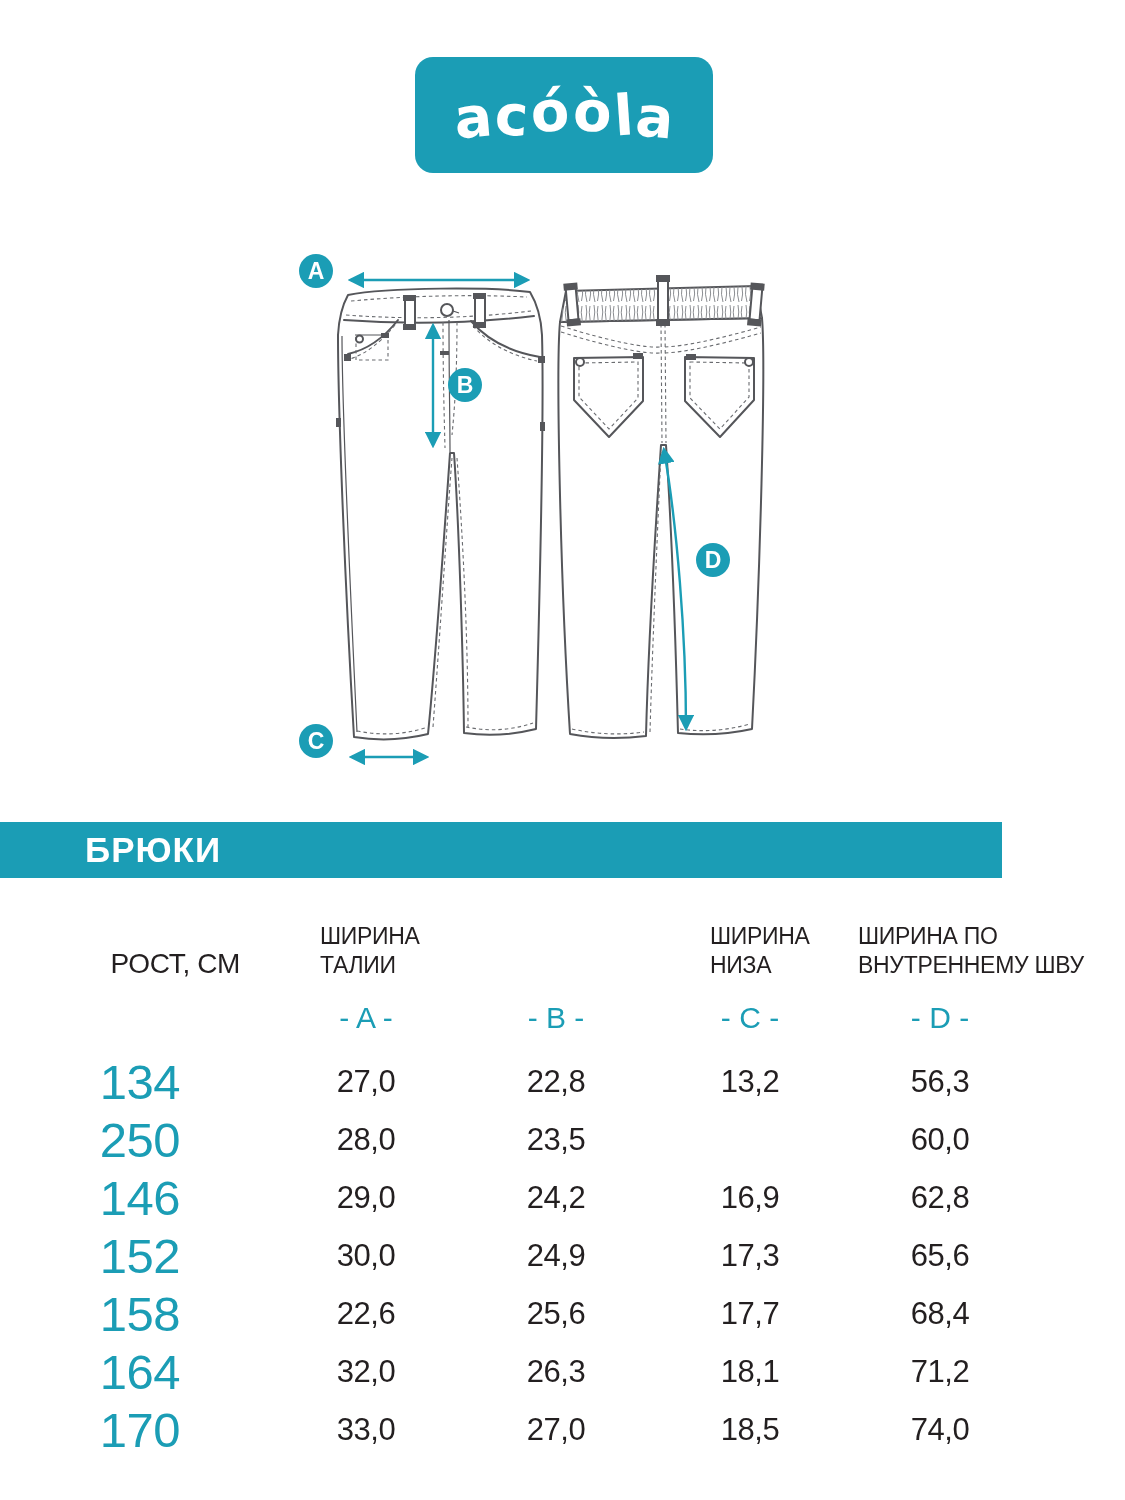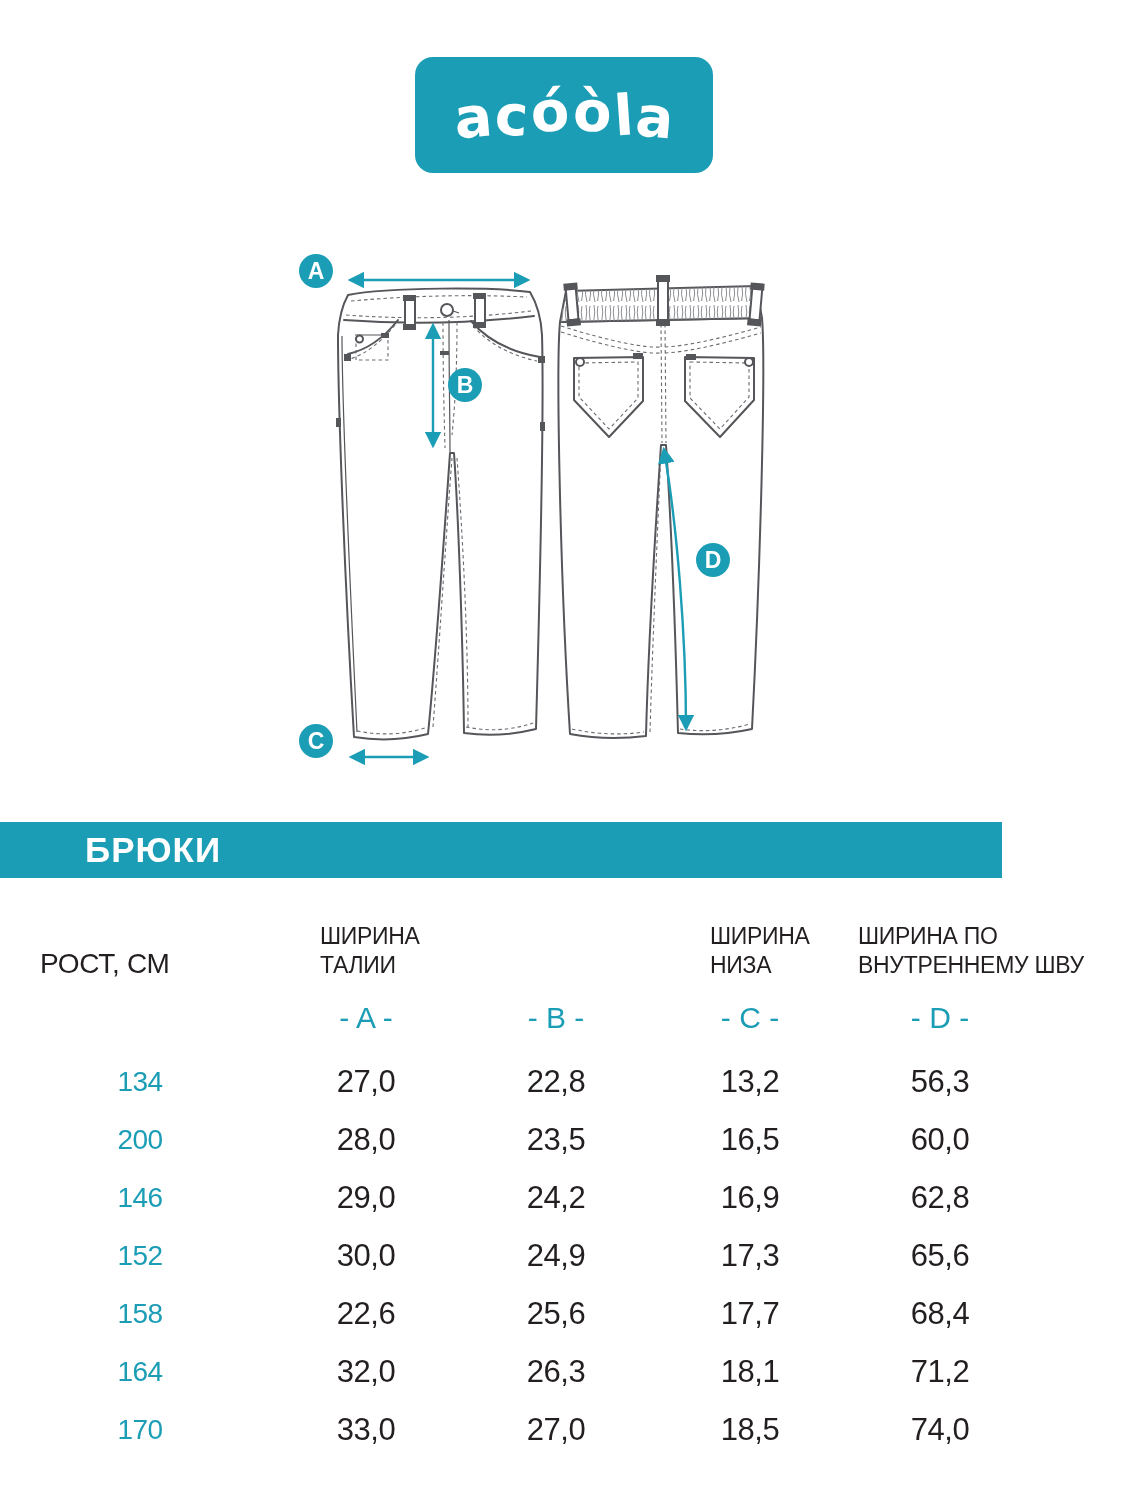--- a/index.html
+++ b/index.html
@@ -39,36 +39,36 @@
   .mkr{fill:var(--teal);}
   .mkr-letter{fill:#fff;font-family:"Liberation Sans",sans-serif;font-weight:bold;font-size:23px;text-anchor:middle;}
   
   .banner{position:absolute;left:0;top:822px;width:982px;height:56px;background:var(--teal);padding-left:20px;}
   .banner-title{
     position:absolute;left:85px;top:0;height:56px;line-height:56px;
     color:#fff;font-weight:bold;font-size:35px;letter-spacing:1px;
   }
   
   .hdr-height{
-    position:absolute;left:40px;top:948px;width:200px;text-align:left;
+    position:absolute;left:40px;top:948px;width:200px;text-align:right;
     font-size:28px;letter-spacing:-0.3px;
   }
   .hdr-col{position:absolute;top:922px;font-size:23px;line-height:29px;letter-spacing:-0.3px;}
   .hdr-col span{display:block;}
   .hdr-a{left:320px;} .hdr-b{left:458px;} .hdr-c{left:710px;} .hdr-d{left:858px;}
   .letter-cell{
     position:absolute;top:998px;height:40px;line-height:40px;width:200px;
     text-align:center;color:var(--teal);font-size:30px;
   }
   .lc-a{left:266px;} .lc-b{left:456px;} .lc-c{left:650px;} .lc-d{left:840px;}
   .trow{position:absolute;left:0;width:1125px;height:58px;line-height:58px;}
   .r0{top:1053px;} .r1{top:1111px;} .r2{top:1169px;} .r3{top:1227px;}
   .r4{top:1285px;} .r5{top:1343px;} .r6{top:1401px;padding-left:11px;}
   .cell{position:absolute;top:0;width:200px;text-align:center;font-size:31px;letter-spacing:-0.5px;color:var(--ink);}
-  .cell-h{left:40px;color:var(--teal);font-size:28px;}
+  .cell-h{left:40px;color:var(--teal);font-size:49px;}
   .cell-a{left:266px;} .cell-b{left:456px;} .cell-c{left:650px;} .cell-d{left:840px;}
 </style>
 </head>
 <body>
 
 <div class="canvas">
 
   <div class="logo">
     <span class="lg0">a</span>
     <span class="lg1">c</span>
@@ -231,24 +231,23 @@
   <div class="letter-cell lc-d">- D -</div>
 
   <div class="trow r0">
     <div class="cell cell-h">134</div>
     <div class="cell cell-a">27,0</div>
     <div class="cell cell-b">22,8</div>
     <div class="cell cell-c">13,2</div>
     <div class="cell cell-d">56,3</div>
   </div>
   <div class="trow r1">
-    <div class="cell cell-h">200</div>
+    <div class="cell cell-h">250</div>
     <div class="cell cell-a">28,0</div>
     <div class="cell cell-b">23,5</div>
-    <div class="cell cell-c">16,5</div>
     <div class="cell cell-d">60,0</div>
   </div>
   <div class="trow r2">
     <div class="cell cell-h">146</div>
     <div class="cell cell-a">29,0</div>
     <div class="cell cell-b">24,2</div>
     <div class="cell cell-c">16,9</div>
     <div class="cell cell-d">62,8</div>
   </div>
   <div class="trow r3">

